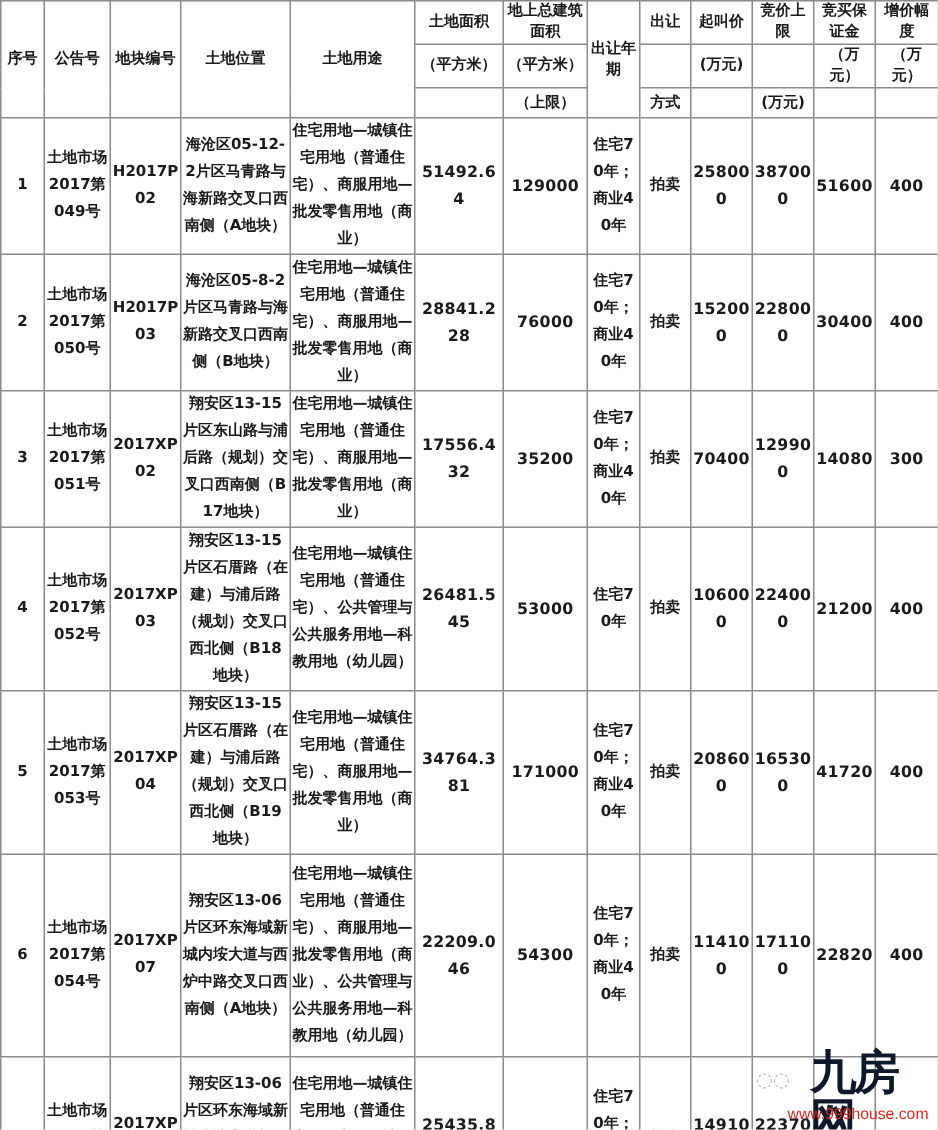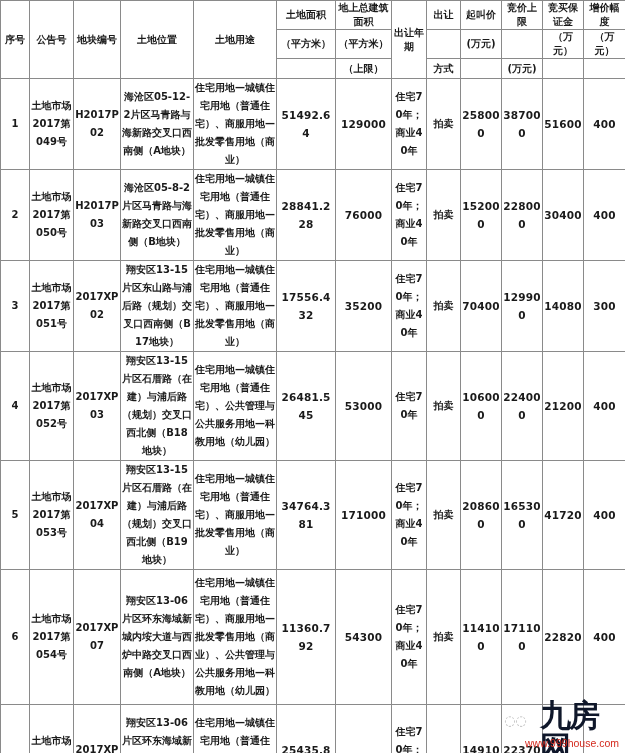--- a/index.html
+++ b/index.html
@@ -147,21 +147,21 @@
       <td class="num">165300</td>
       <td class="num">41720</td>
       <td class="num">400</td>
     </tr>
     <tr style="height:135px">
       <td>6</td>
       <td>土地市场2017第054号</td>
       <td>2017XP07</td>
       <td>翔安区13-06片区环东海域新城内垵大道与西炉中路交叉口西南侧（A地块）</td>
       <td class="use">住宅用地—城镇住宅用地（普通住宅）、商服用地—批发零售用地（商业）、公共管理与公共服务用地—科教用地（幼儿园）</td>
-      <td class="num">11360.792</td>
+      <td class="num">22209.046</td>
       <td class="num">54300</td>
       <td>住宅70年；商业40年</td>
       <td>拍卖</td>
       <td class="num">114100</td>
       <td class="num">171100</td>
       <td class="num">22820</td>
       <td class="num">400</td>
     </tr>
     <tr style="height:108px">
       <td>7</td>

